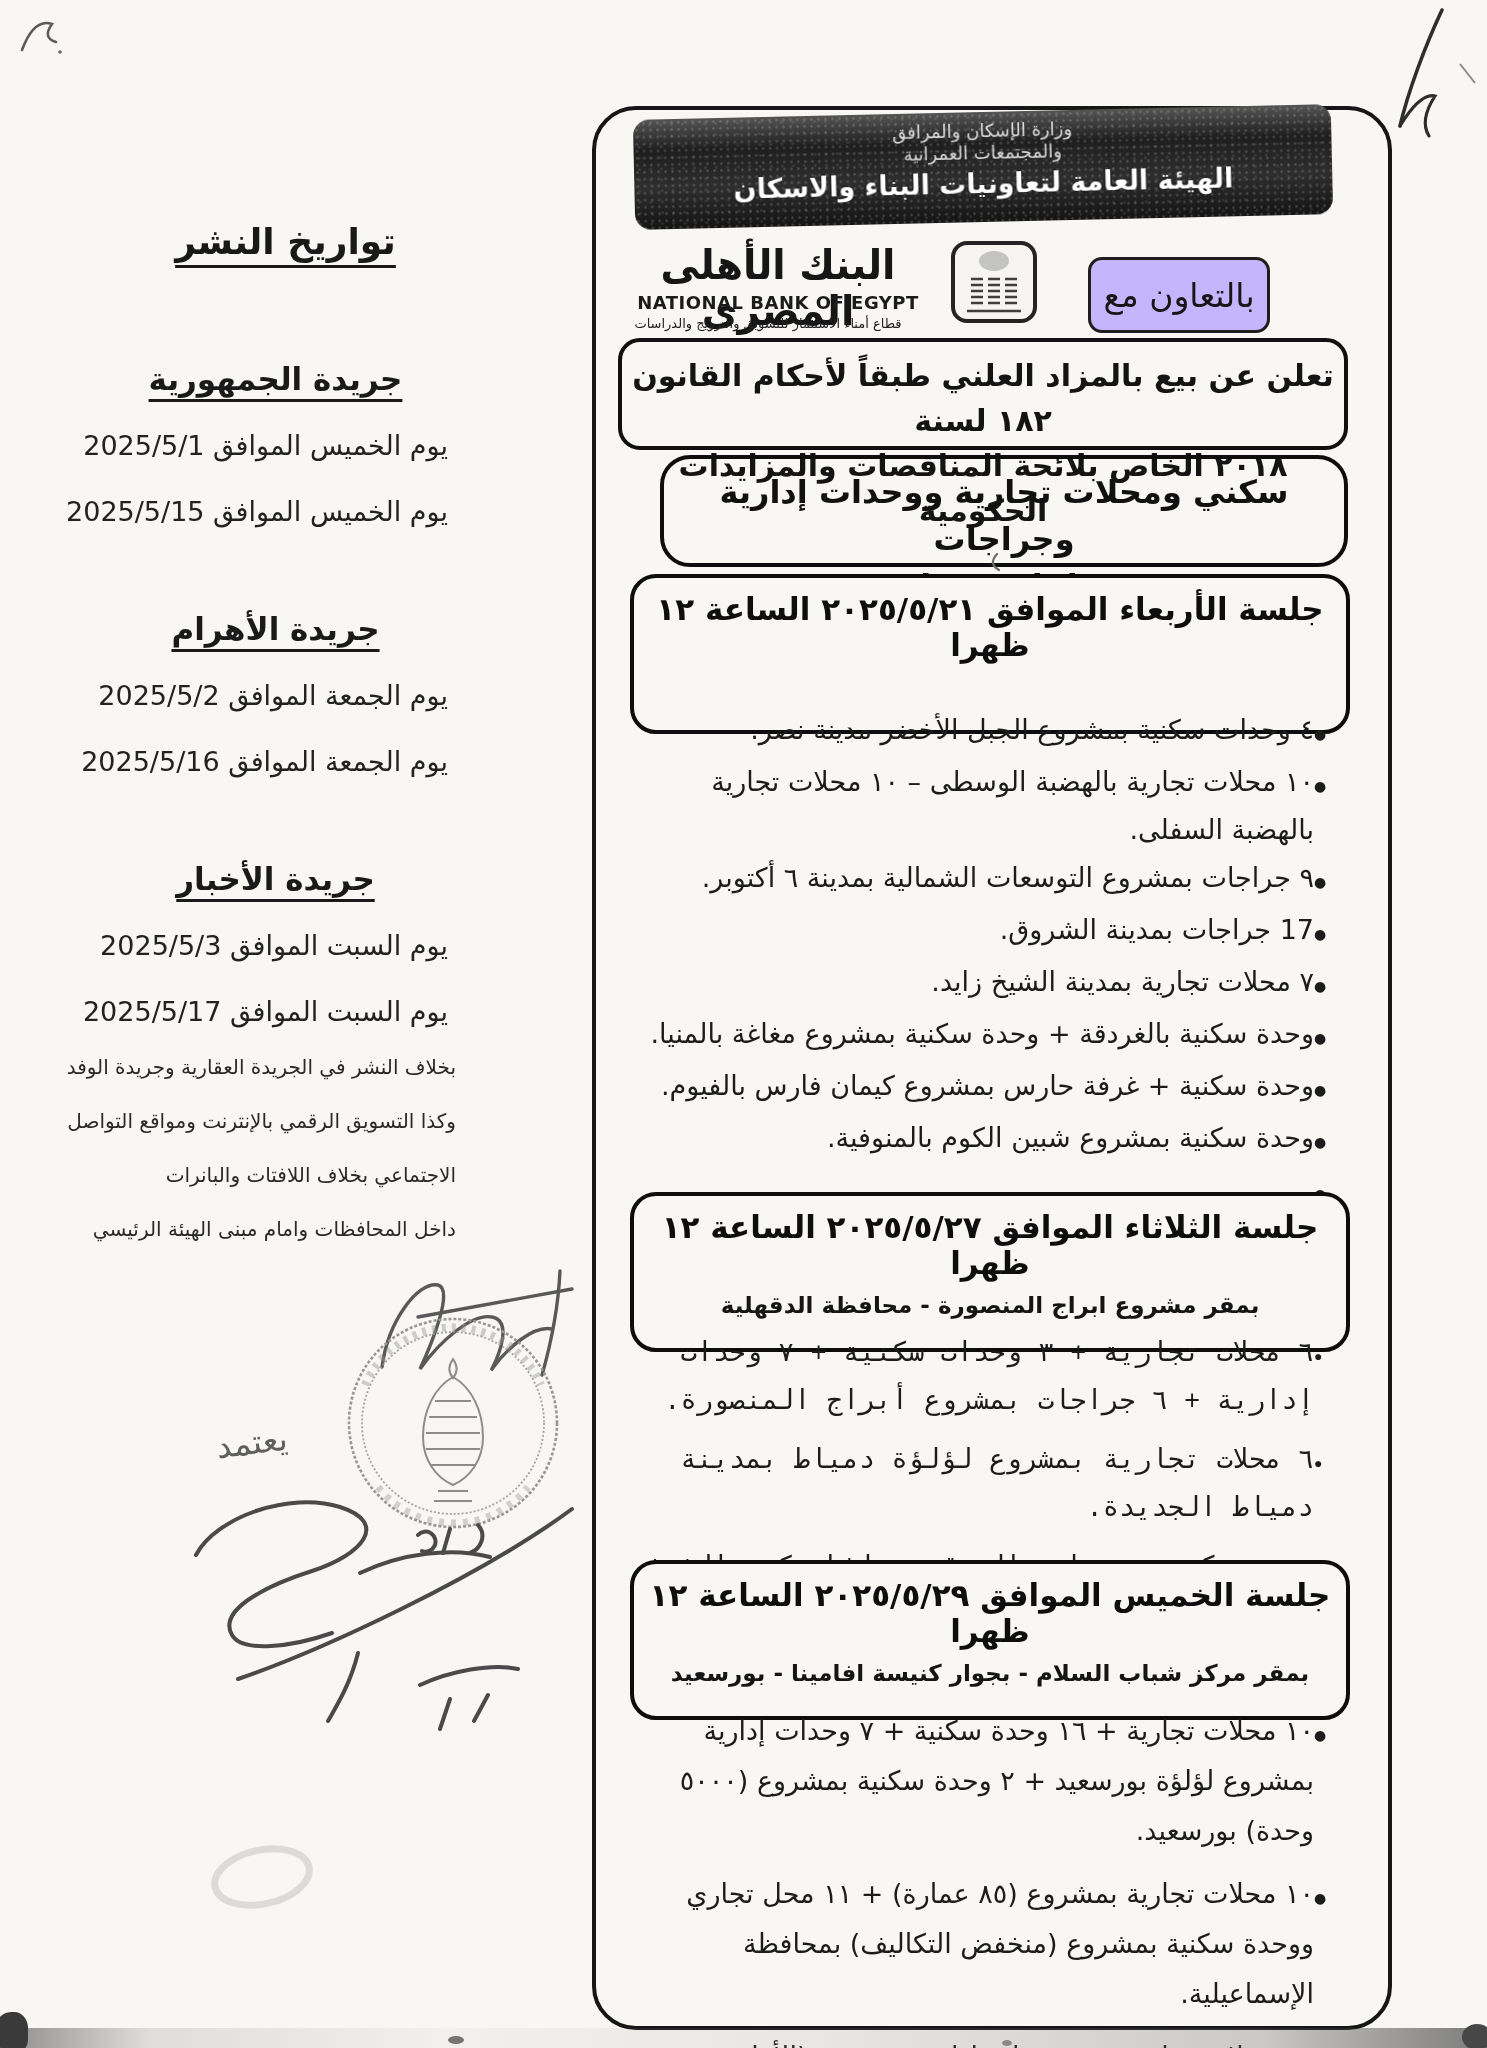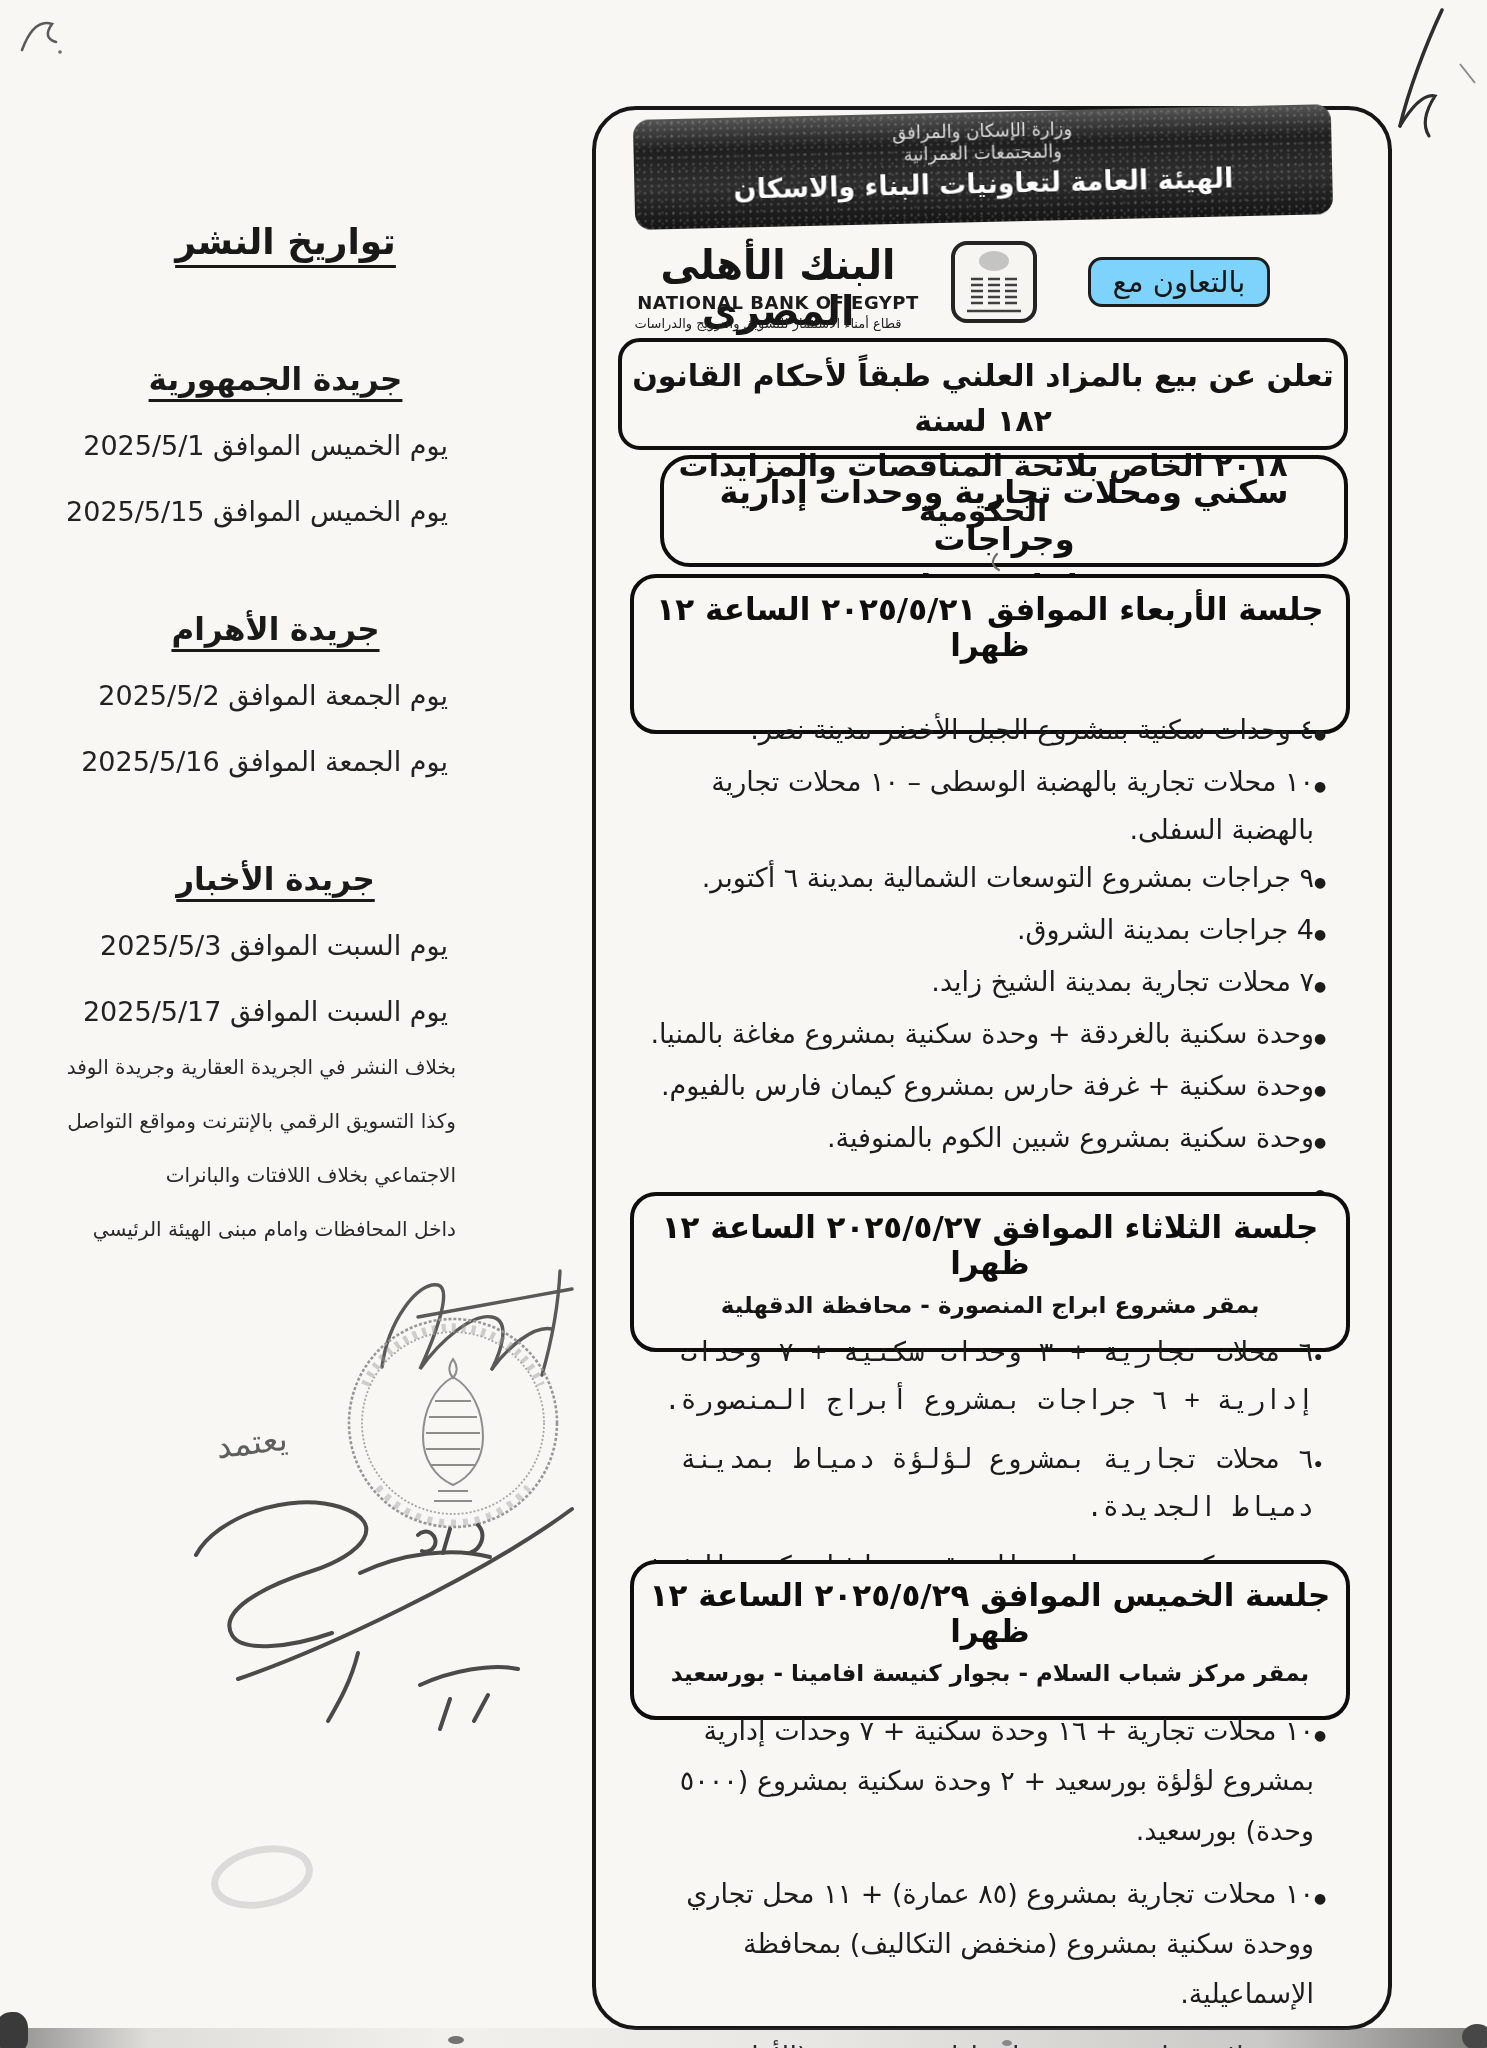--- a/index.html
+++ b/index.html
@@ -72,24 +72,24 @@
   .bank-sector{
     position:absolute;left:598px;top:316px;width:340px;text-align:center;
     font-size:13px;color:#222;
   }
   .logo-mark{
     position:absolute;left:951px;top:241px;width:86px;height:82px;
     border:4px solid #242424;border-radius:16px;background:#f6f5f1;
   }
 
   .coop-box{
-    position:absolute;left:1088px;top:257px;width:182px;height:50px;
+    position:absolute;left:1088px;top:257px;width:182px;height:76px;
     border:3.5px solid #1d1d1d;border-radius:14px;
     display:flex;align-items:center;justify-content:center;
-    font-size:29px;color:#161616;background:#7dd3fc;
+    font-size:33px;color:#161616;background:#c4b5fd;
   }
 
   
   .law-box{
     position:absolute;left:618px;top:338px;width:730px;height:112px;
     border:4px solid #101010;border-radius:22px;text-align:center;
     font-size:30px;font-weight:bold;line-height:45px;padding-top:11px;color:#141414;
   }
   .subject-box{
     position:absolute;left:660px;top:455px;width:688px;height:112px;
@@ -267,21 +267,21 @@
       <div class="bullet-item">
       <span class="bullet-dot"></span>
       <span class="bullet-text">١٠ محلات تجارية بالهضبة الوسطى – ١٠ محلات تجارية بالهضبة السفلى.</span>
     </div>
       <div class="bullet-item">
       <span class="bullet-dot"></span>
       <span class="bullet-text">٩ جراجات بمشروع التوسعات الشمالية بمدينة ٦ أكتوبر.</span>
     </div>
       <div class="bullet-item">
       <span class="bullet-dot"></span>
-      <span class="bullet-text">4 جراجات بمدينة الشروق.</span>
+      <span class="bullet-text">17 جراجات بمدينة الشروق.</span>
     </div>
       <div class="bullet-item">
       <span class="bullet-dot"></span>
       <span class="bullet-text">٧ محلات تجارية بمدينة الشيخ زايد.</span>
     </div>
       <div class="bullet-item">
       <span class="bullet-dot"></span>
       <span class="bullet-text">وحدة سكنية بالغردقة + وحدة سكنية بمشروع مغاغة بالمنيا.</span>
     </div>
       <div class="bullet-item">

